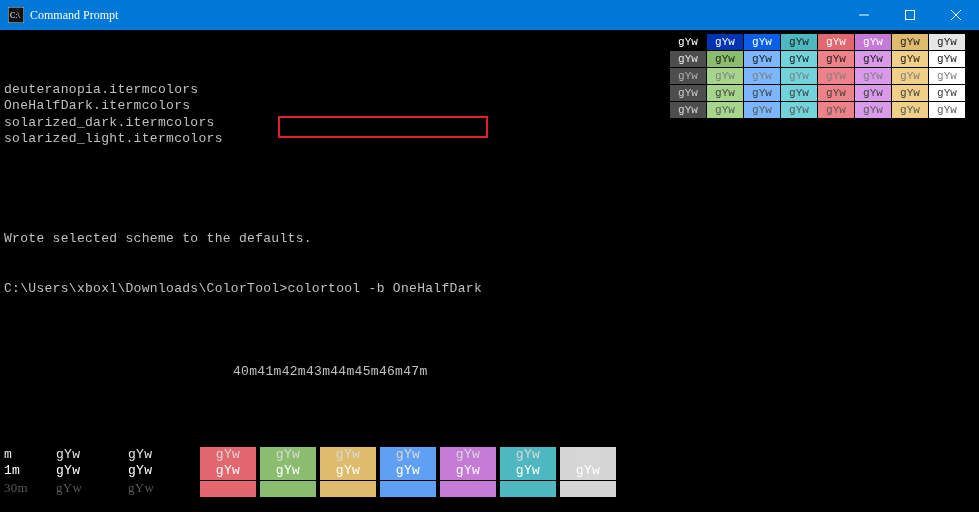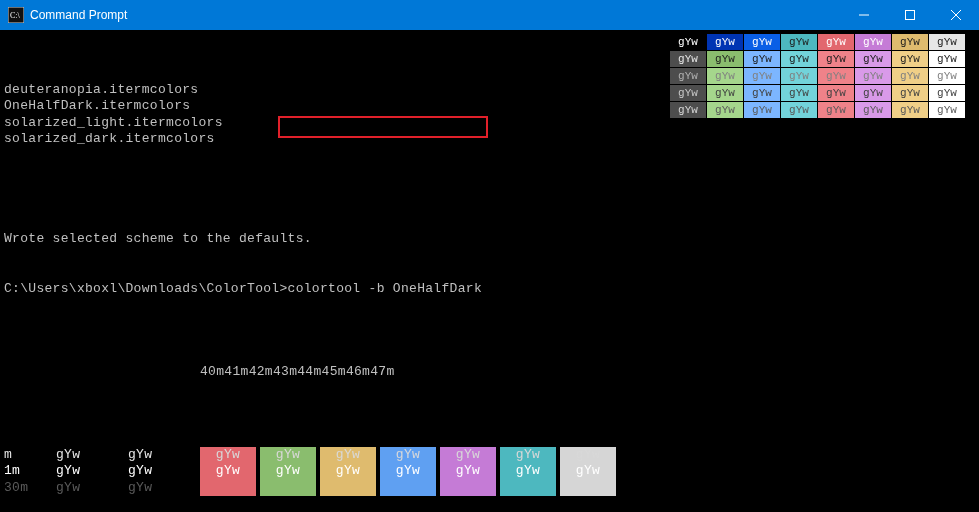--- a/index.html
+++ b/index.html
@@ -22,21 +22,21 @@
   font-size: 12px;
 }
 .titlebar .icon {
   width: 16px;
   height: 16px;
   margin: 0 6px 0 8px;
   display: flex;
   align-items: center;
   justify-content: center;
 }
-.titlebar .title { flex: 1; }
+.titlebar .title { flex: 1; font-family: Liberation Serif, serif; }
 .winbtns { display: flex; }
 .winbtn {
   width: 46px;
   height: 30px;
   display: flex;
   align-items: center;
   justify-content: center;
   color: #fff;
 }
 .terminal {
@@ -69,31 +69,31 @@
 .swatch-row { display: flex; gap: 1px; }
 .sw {
   width: 36px;
   height: 16px;
   font-size: 11px;
   text-align: center;
   line-height: 16px;
 }
 
 
-.fg-white{color:#e6e6e6;} .fg-dgray{color:#5a5a5a;}
+.fg-white{color:#e6e6e6;} .fg-dgray{color:#5a5a5a;font-family:Liberation Serif, serif;}
 .fg-bwhite{color:#ffffff;}
 .bg-41{background:#e2676e;}
 .bg-42{background:#8abd6e;}
 .bg-43{background:#dfbb6e;}
 .bg-44{background:#5fa0f2;}
 .bg-45{background:#c57bd6;}
 .bg-46{background:#4db8bf;}
 .bg-47{background:#d6d6d6;}
 
-.hdr-row { display:flex; }
+.hdr-row { display:flex;gap:33px; }
 .hdr-cell { width:60px; text-align:center; color:#c0c0c0; }
 .hdr-lead { width:196px; }
 .lbl { display:inline-block; width:52px; }
 .samp { display:inline-block; width:48px; }
 .gap { display:inline-block; width:24px; }
 .bcol { display:inline-block; width:56px; text-align:center; margin-right:4px; }
 </style>
 </head>
 <body>
 
@@ -120,21 +120,21 @@
       <svg width="10" height="10" viewBox="0 0 10 10">
           <line x1="0" y1="0" x2="10" y2="10" stroke="#fff" stroke-width="1"></line>
           <line x1="10" y1="0" x2="0" y2="10" stroke="#fff" stroke-width="1"></line>
         </svg>
     </div>
   </div>
 </div>
 
 <div class="terminal">
   
-  <div id="listing"><div class="line">deuteranopia.itermcolors</div><div class="line">OneHalfDark.itermcolors</div><div class="line">solarized_light.itermcolors</div><div class="line">solarized_dark.itermcolors</div></div>
+  <div id="listing"><div class="line">deuteranopia.itermcolors</div><div class="line">OneHalfDark.itermcolors</div><div class="line">solarized_dark.itermcolors</div><div class="line">solarized_light.itermcolors</div></div>
   <div class="line"> </div>
   <div class="line">Wrote selected scheme to the defaults.</div>
   <div class="line prompt-line"><span>C:\Users\xboxl\Downloads\ColorTool&gt;</span><span>colortool -b OneHalfDark</span></div>
 
   
   <div class="line hdr-row">
     <span class="hdr-lead"></span>
     <span id="hdrcells"><span class="hdr-cell">40m</span><span class="hdr-cell">41m</span><span class="hdr-cell">42m</span><span class="hdr-cell">43m</span><span class="hdr-cell">44m</span><span class="hdr-cell">45m</span><span class="hdr-cell">46m</span><span class="hdr-cell">47m</span></span>
   </div>
 

